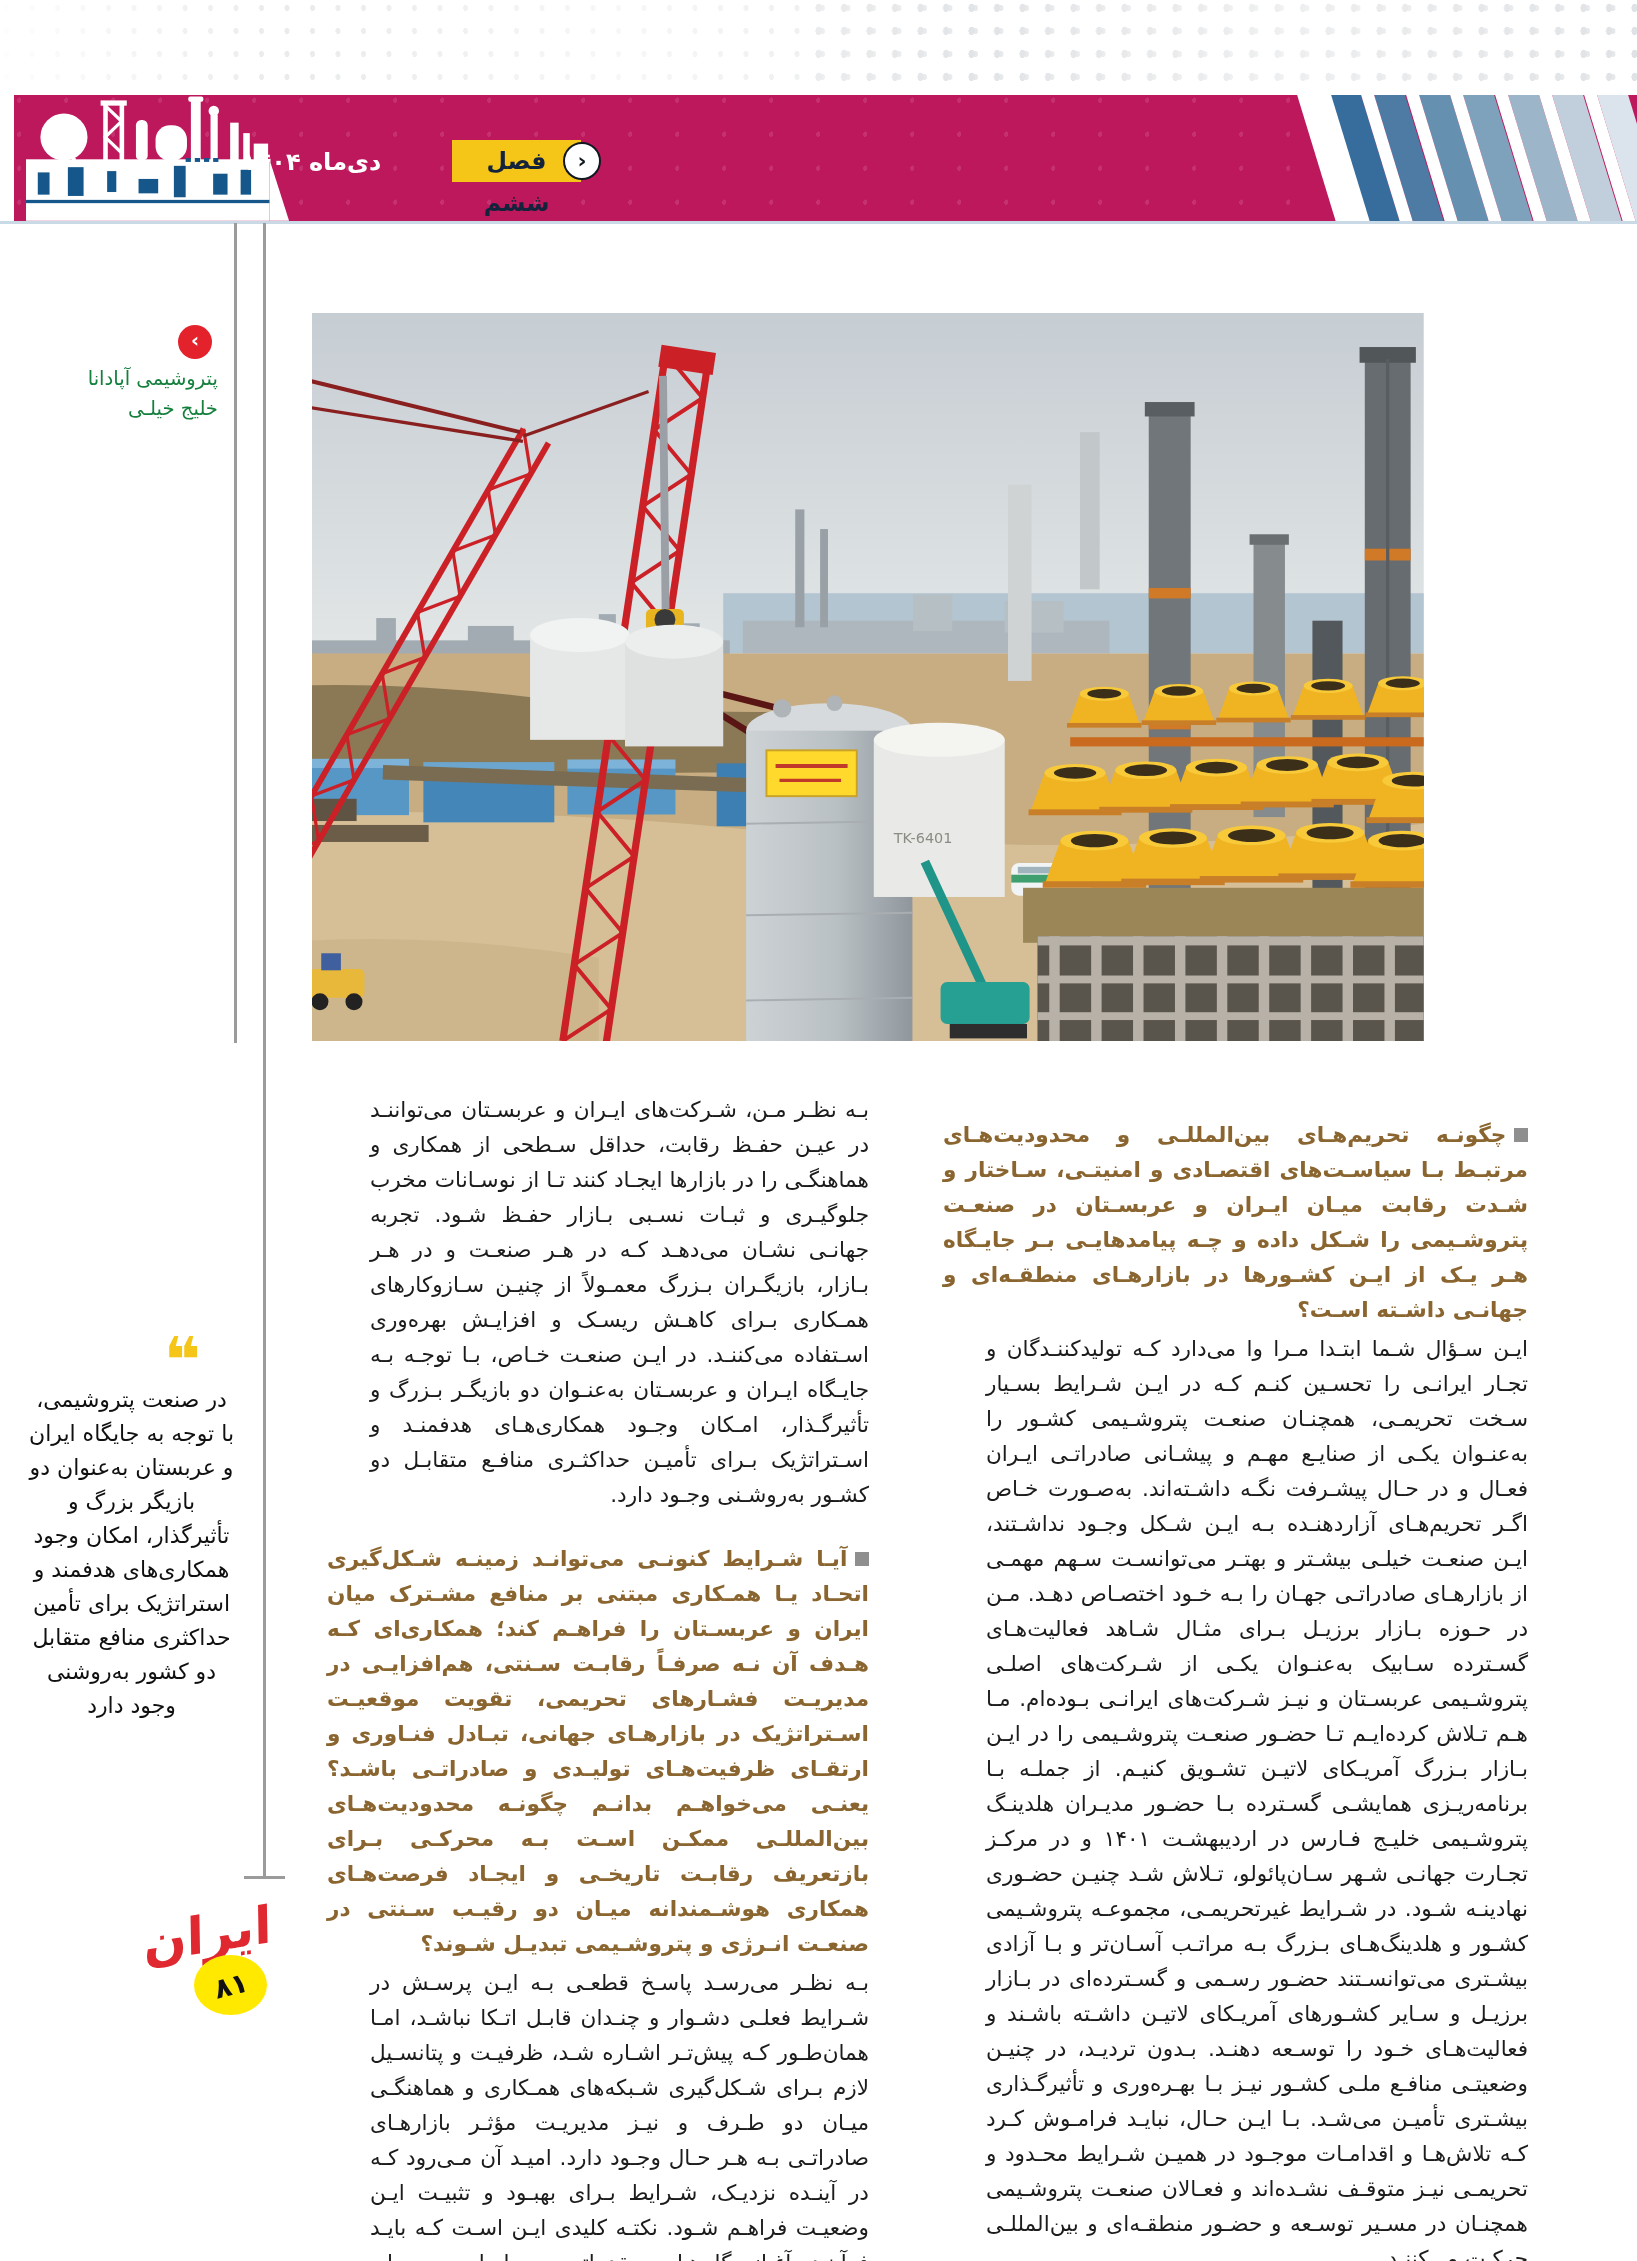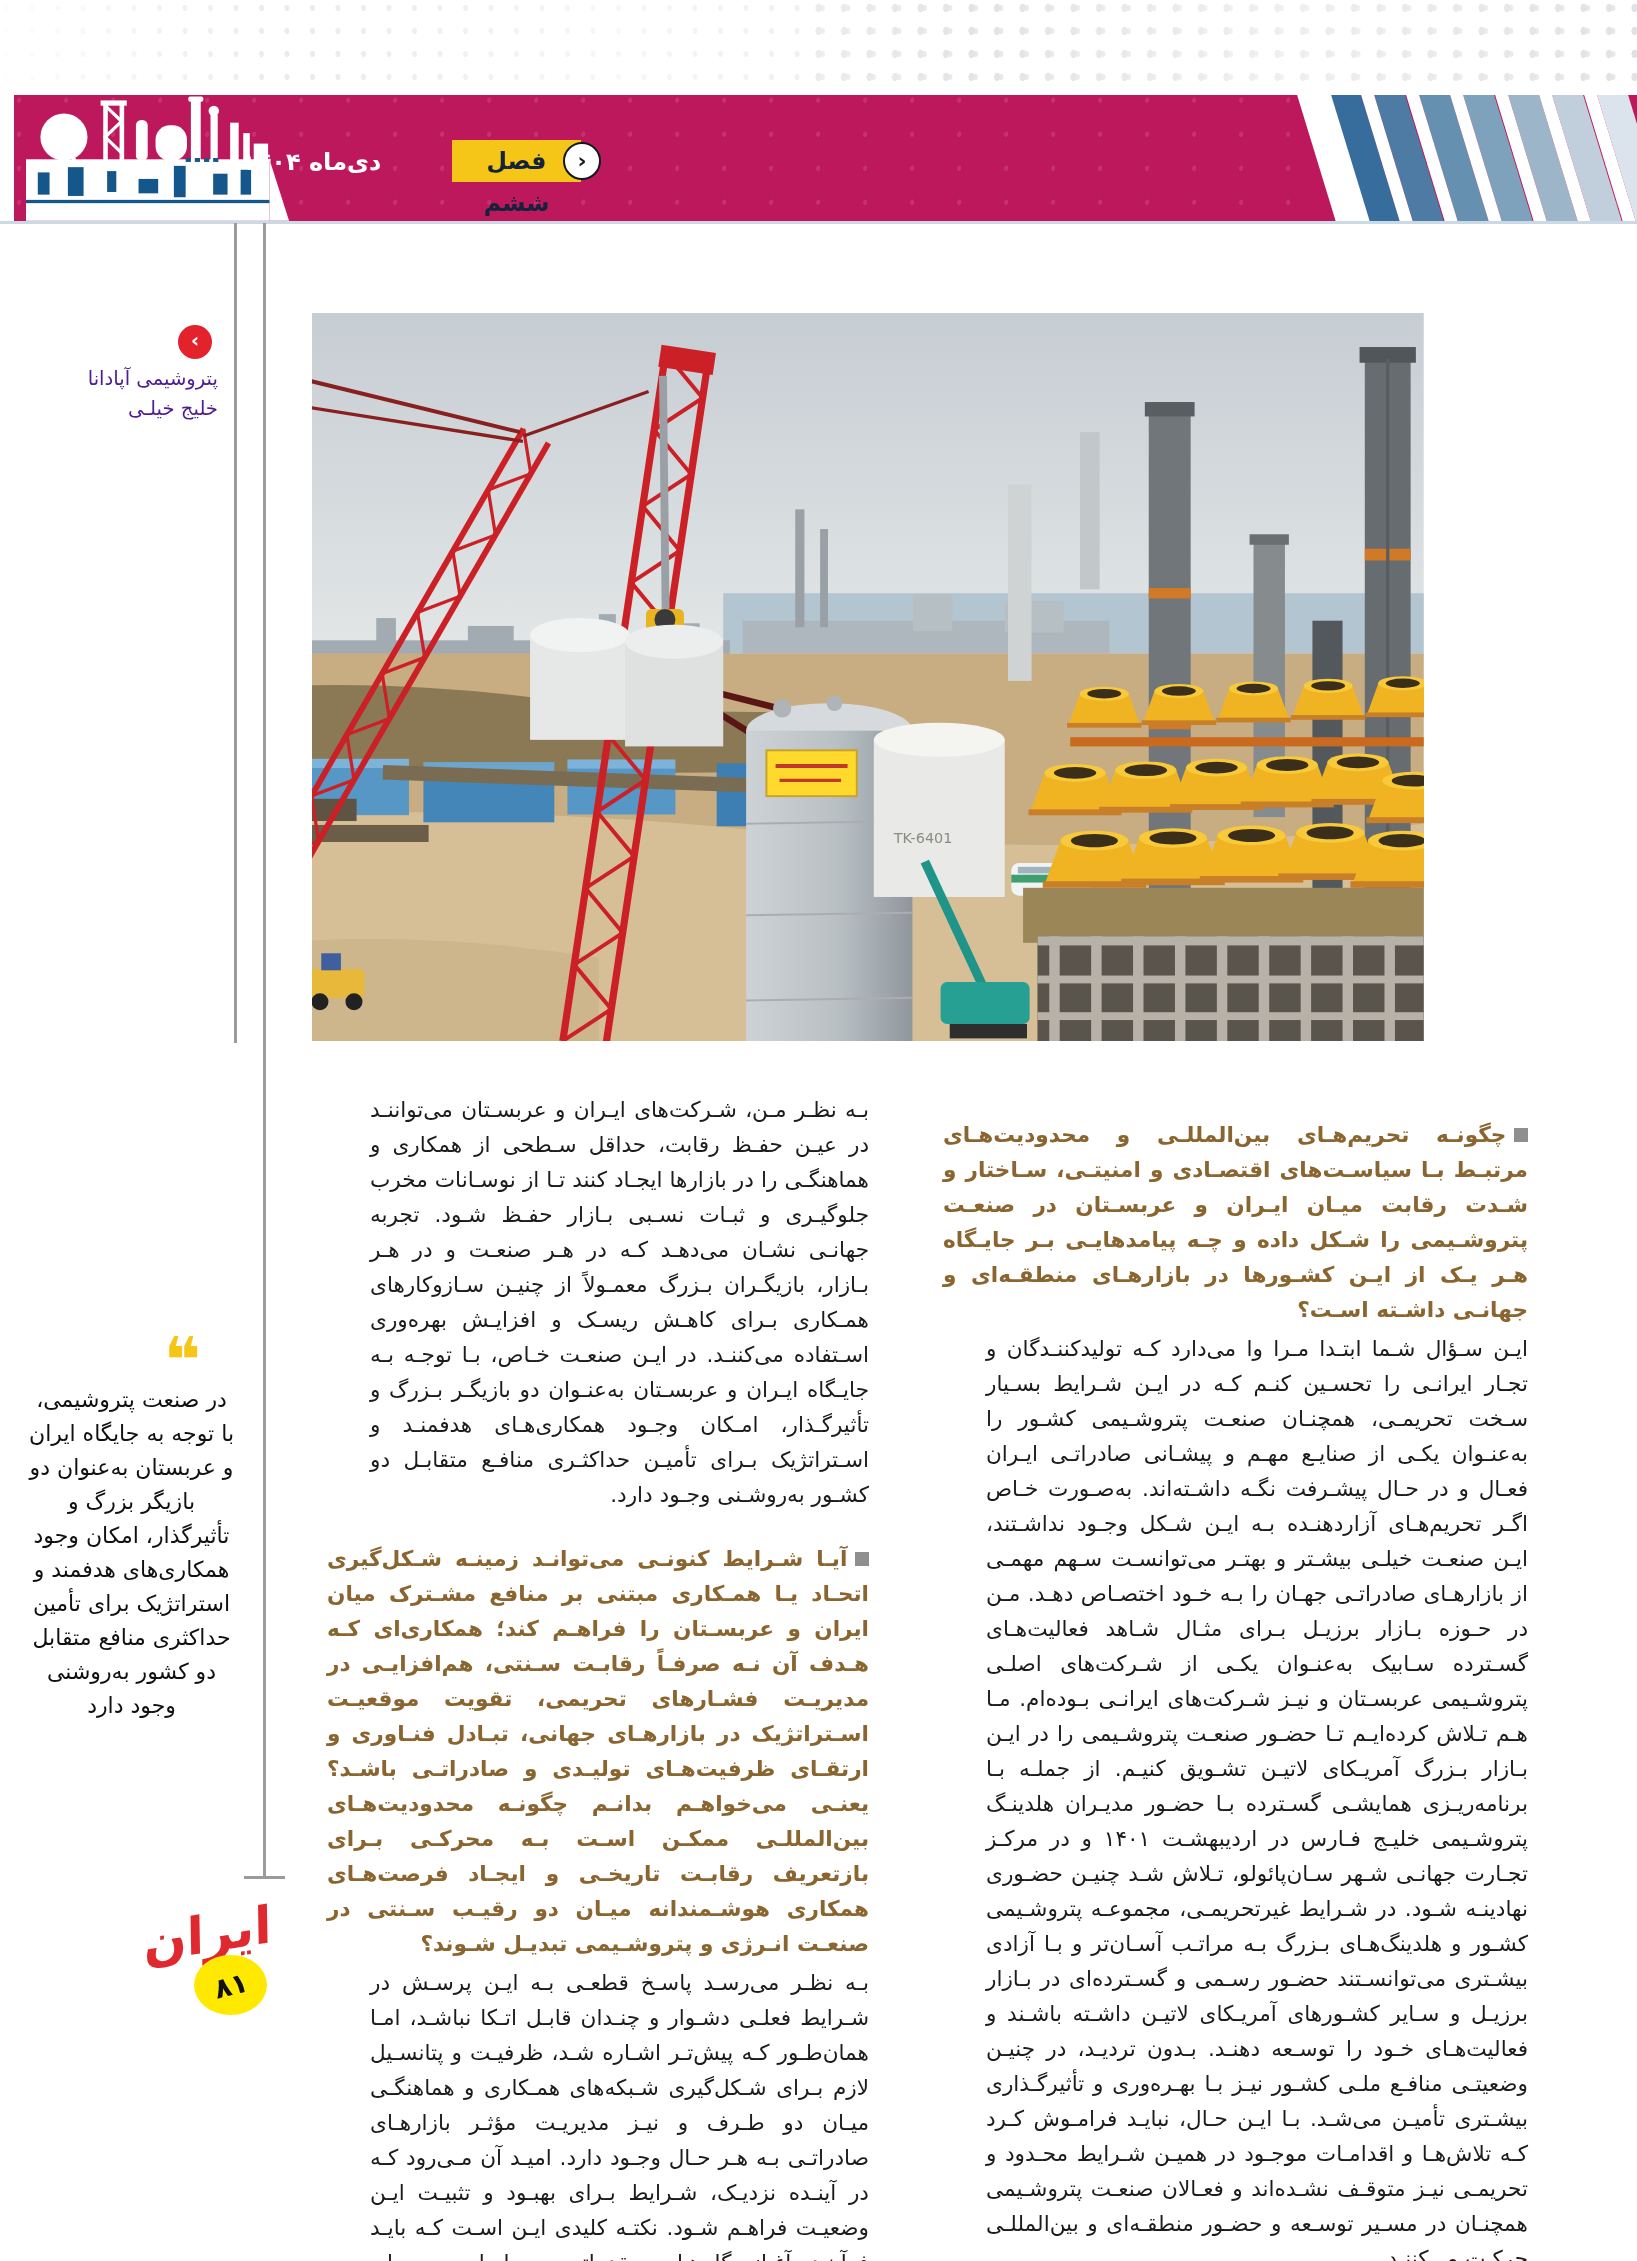--- a/index.html
+++ b/index.html
@@ -33,21 +33,21 @@
     text-align:center;}
   .chapter-badge span{line-height:42px;font-size:23.6px;font-weight:bold;color:#13233c;}
   .chev-circle{left:549px;top:142px;width:38px;height:38px;border-radius:50%;background:#ffffff;
     border:2.6px solid #101820;box-sizing:border-box;text-align:center;}
   .chev-circle span{display:block;line-height:33px;font-size:22px;font-weight:bold;color:#101820;}
 
   
   .vrule{background:#9b9b9b;}
   .red-circle{left:178px;top:325px;width:34px;height:34px;border-radius:50%;background:#e3222c;text-align:center;}
   .red-circle span{display:block;line-height:31px;font-size:19.6px;font-weight:bold;color:#fff;}
-  .side-tag{left:36px;top:364px;width:182px;text-align:right;font-size:19.6px;line-height:30px;color:#4c1d95;}
+  .side-tag{left:36px;top:364px;width:182px;text-align:right;font-size:19.6px;line-height:30px;color:#15803d;}
 
   .quote-marks{left:164px;top:1335px;width:79px;text-align:left;color:#f5c518;font-size:63px;line-height:52px;
     font-weight:bold;letter-spacing:-6.5px;}
   .quote-text{left:27.5px;top:1383px;width:208px;text-align:center;font-weight:normal;
     font-size:22px;line-height:34px;color:#101010;}
   .iran-logo{left:180px;top:1902px;width:92px;text-align:center;color:#e02830;font-size:51px;font-weight:bold;
     transform:rotate(-9deg) skewX(-8deg);}
   .page-num{left:194px;top:1955px;width:73px;height:60px;background:#ffe900;border-radius:50%;text-align:center;}
   .page-num span{display:inline-block;margin-top:14.4px;font-size:27.5px;font-weight:bold;color:#111;
     transform:rotate(-14deg);}

